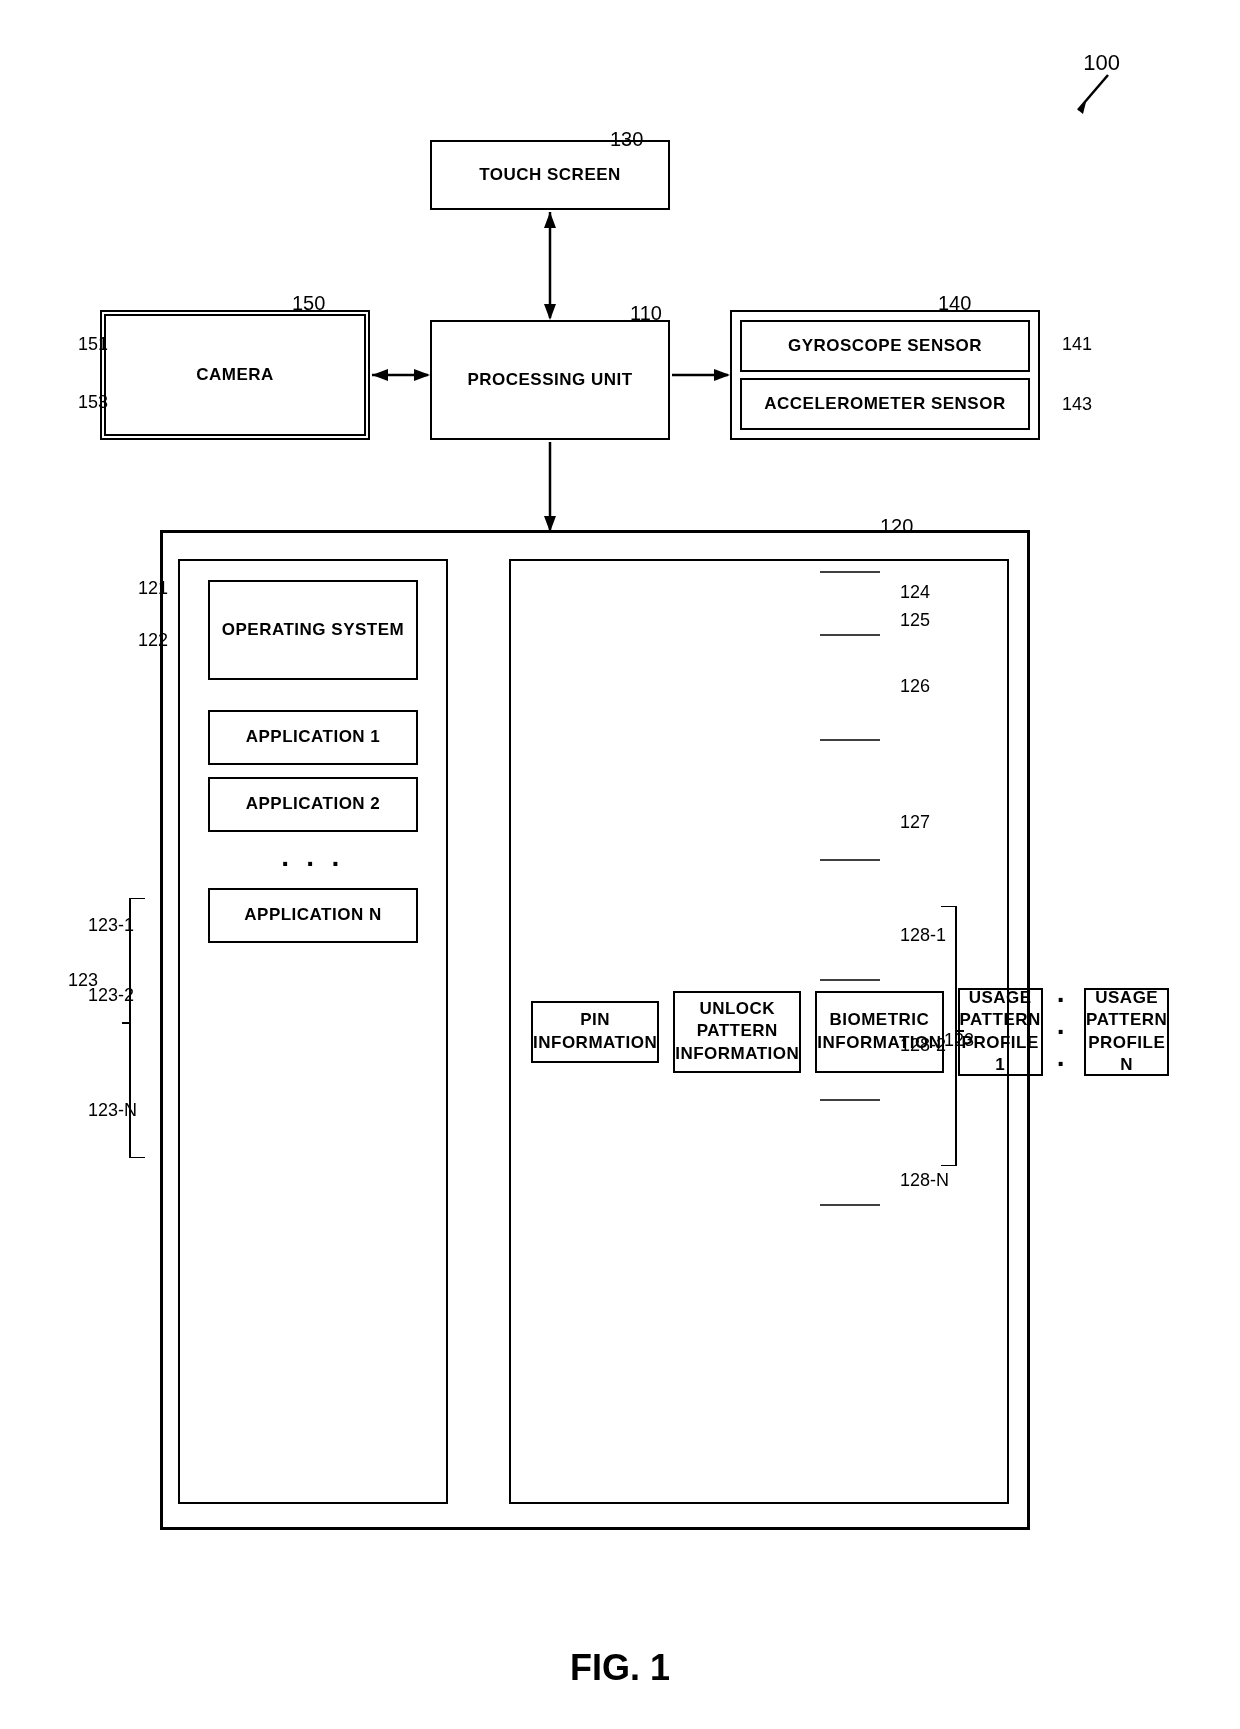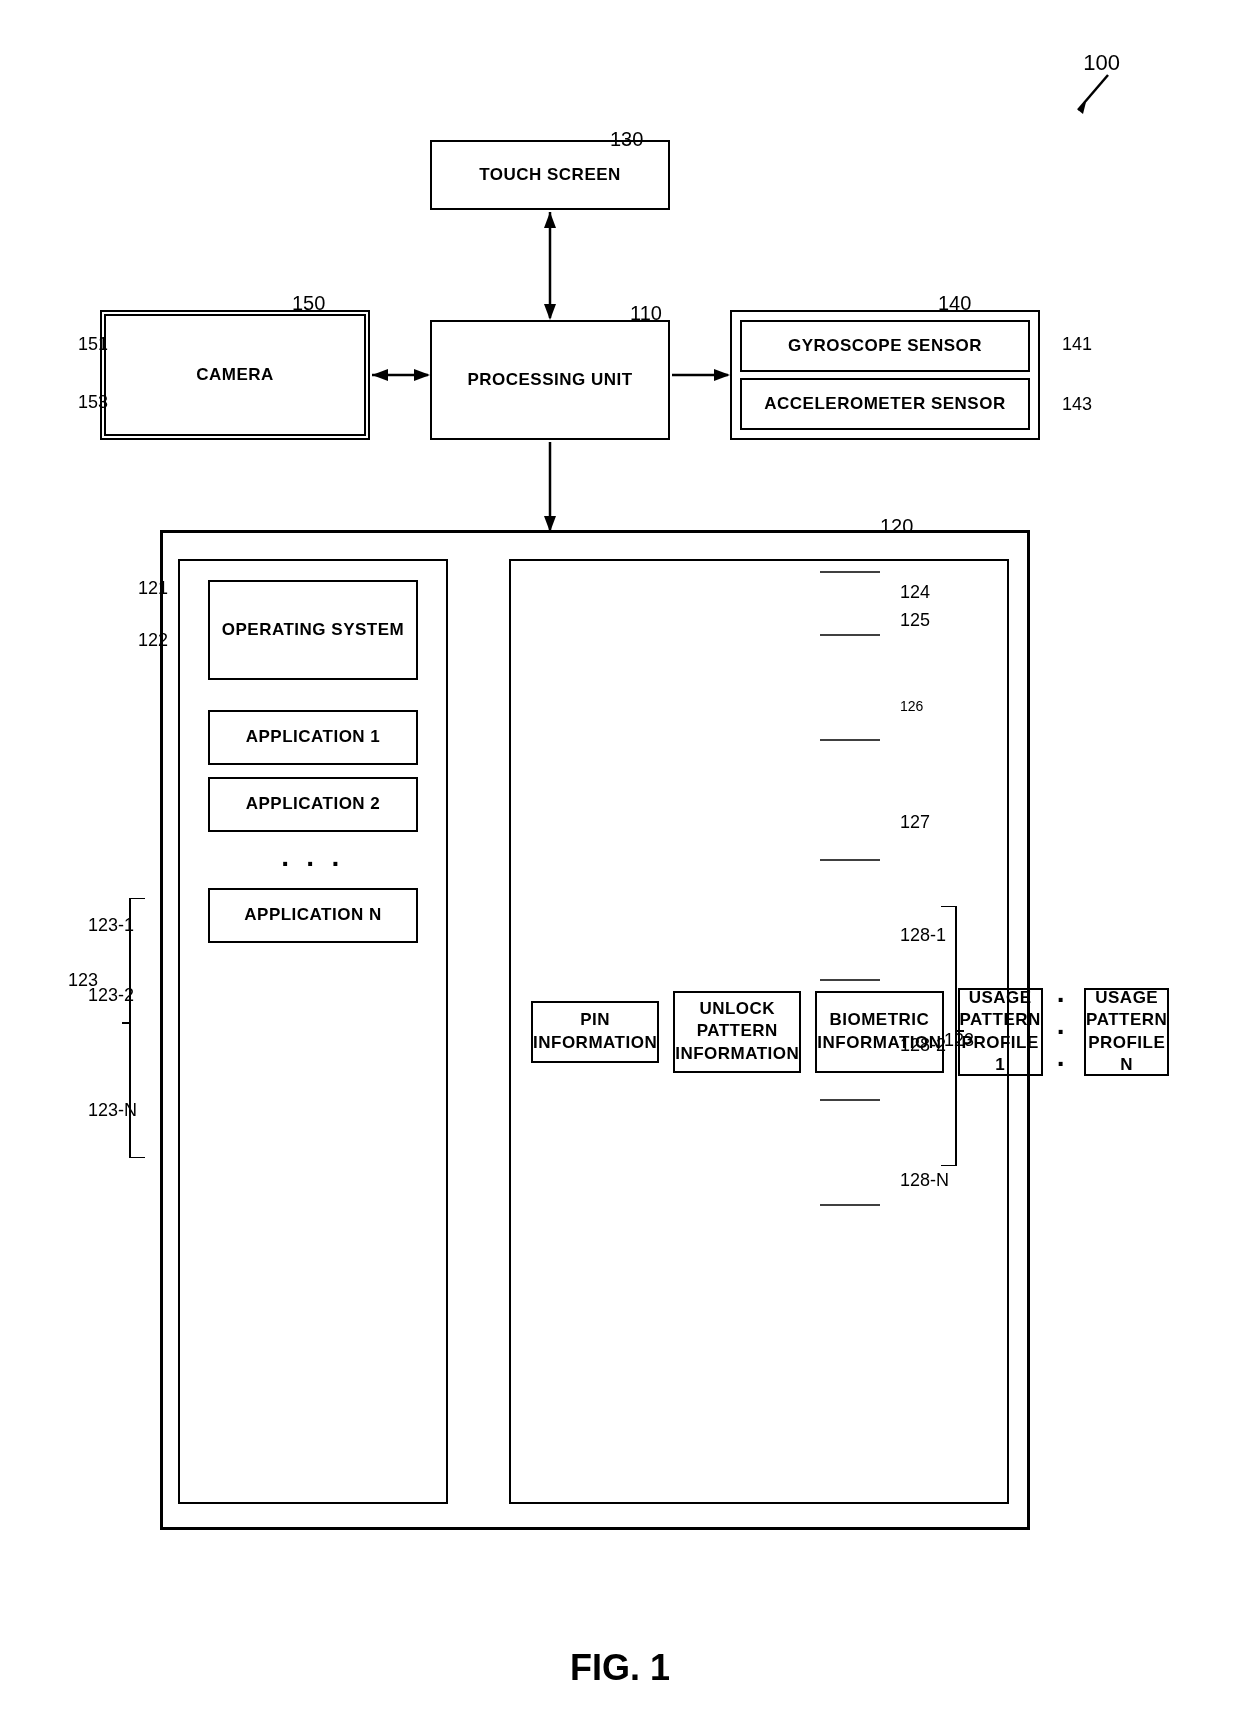--- a/index.html
+++ b/index.html
@@ -233,21 +233,21 @@
   <div style="position:absolute;top:945px;left:28px;font-size:18px;">123-2</div>
   <div style="position:absolute;top:1060px;left:28px;font-size:18px;">123-N</div>
 
   <div style="position:absolute;top:930px;left:8px;font-size:18px;">123</div>
   <svg style="position:absolute;top:858px;left:60px;width:30px;height:260px;" viewBox="0 0 30 260">
     <path d="M25,0 L10,0 L10,125 L2,125 L10,125 L10,260 L25,260" stroke="black" stroke-width="2" fill="none"></path>
   </svg>
 
   <div style="position:absolute;top:542px;left:840px;font-size:18px;">124</div>
   <div style="position:absolute;top:570px;left:840px;font-size:18px;">125</div>
-  <div style="position:absolute;top:658px;left:840px;font-size:14px;">126</div>
+  <div style="position:absolute;top:636px;left:840px;font-size:18px;">126</div>
   <div style="position:absolute;top:772px;left:840px;font-size:18px;">127</div>
   <div style="position:absolute;top:885px;left:840px;font-size:18px;">128-1</div>
   <div style="position:absolute;top:995px;left:840px;font-size:18px;">128-2</div>
   <div style="position:absolute;top:1130px;left:840px;font-size:18px;">128-N</div>
 
   <div style="position:absolute;top:990px;left:884px;font-size:18px;">123</div>
   <svg style="position:absolute;top:866px;left:876px;width:30px;height:260px;" viewBox="0 0 30 260">
     <path d="M5,0 L20,0 L20,125 L28,125 L20,125 L20,260 L5,260" stroke="black" stroke-width="2" fill="none"></path>
   </svg>
 

